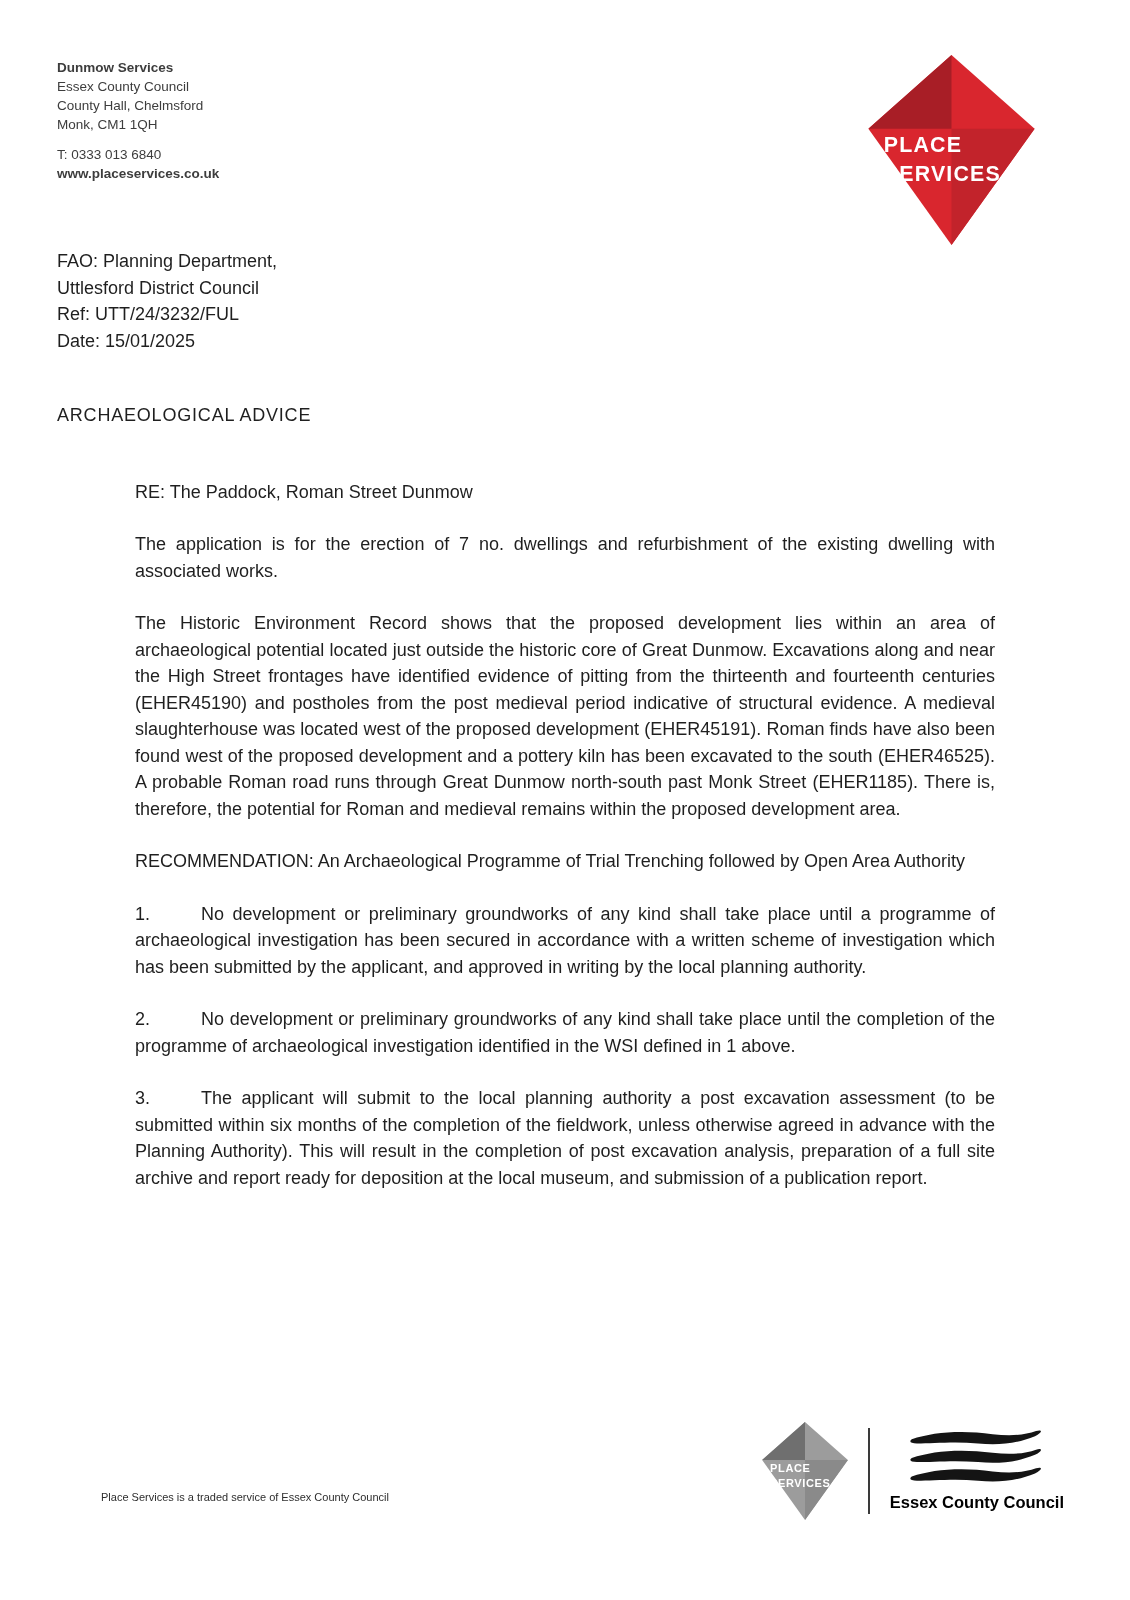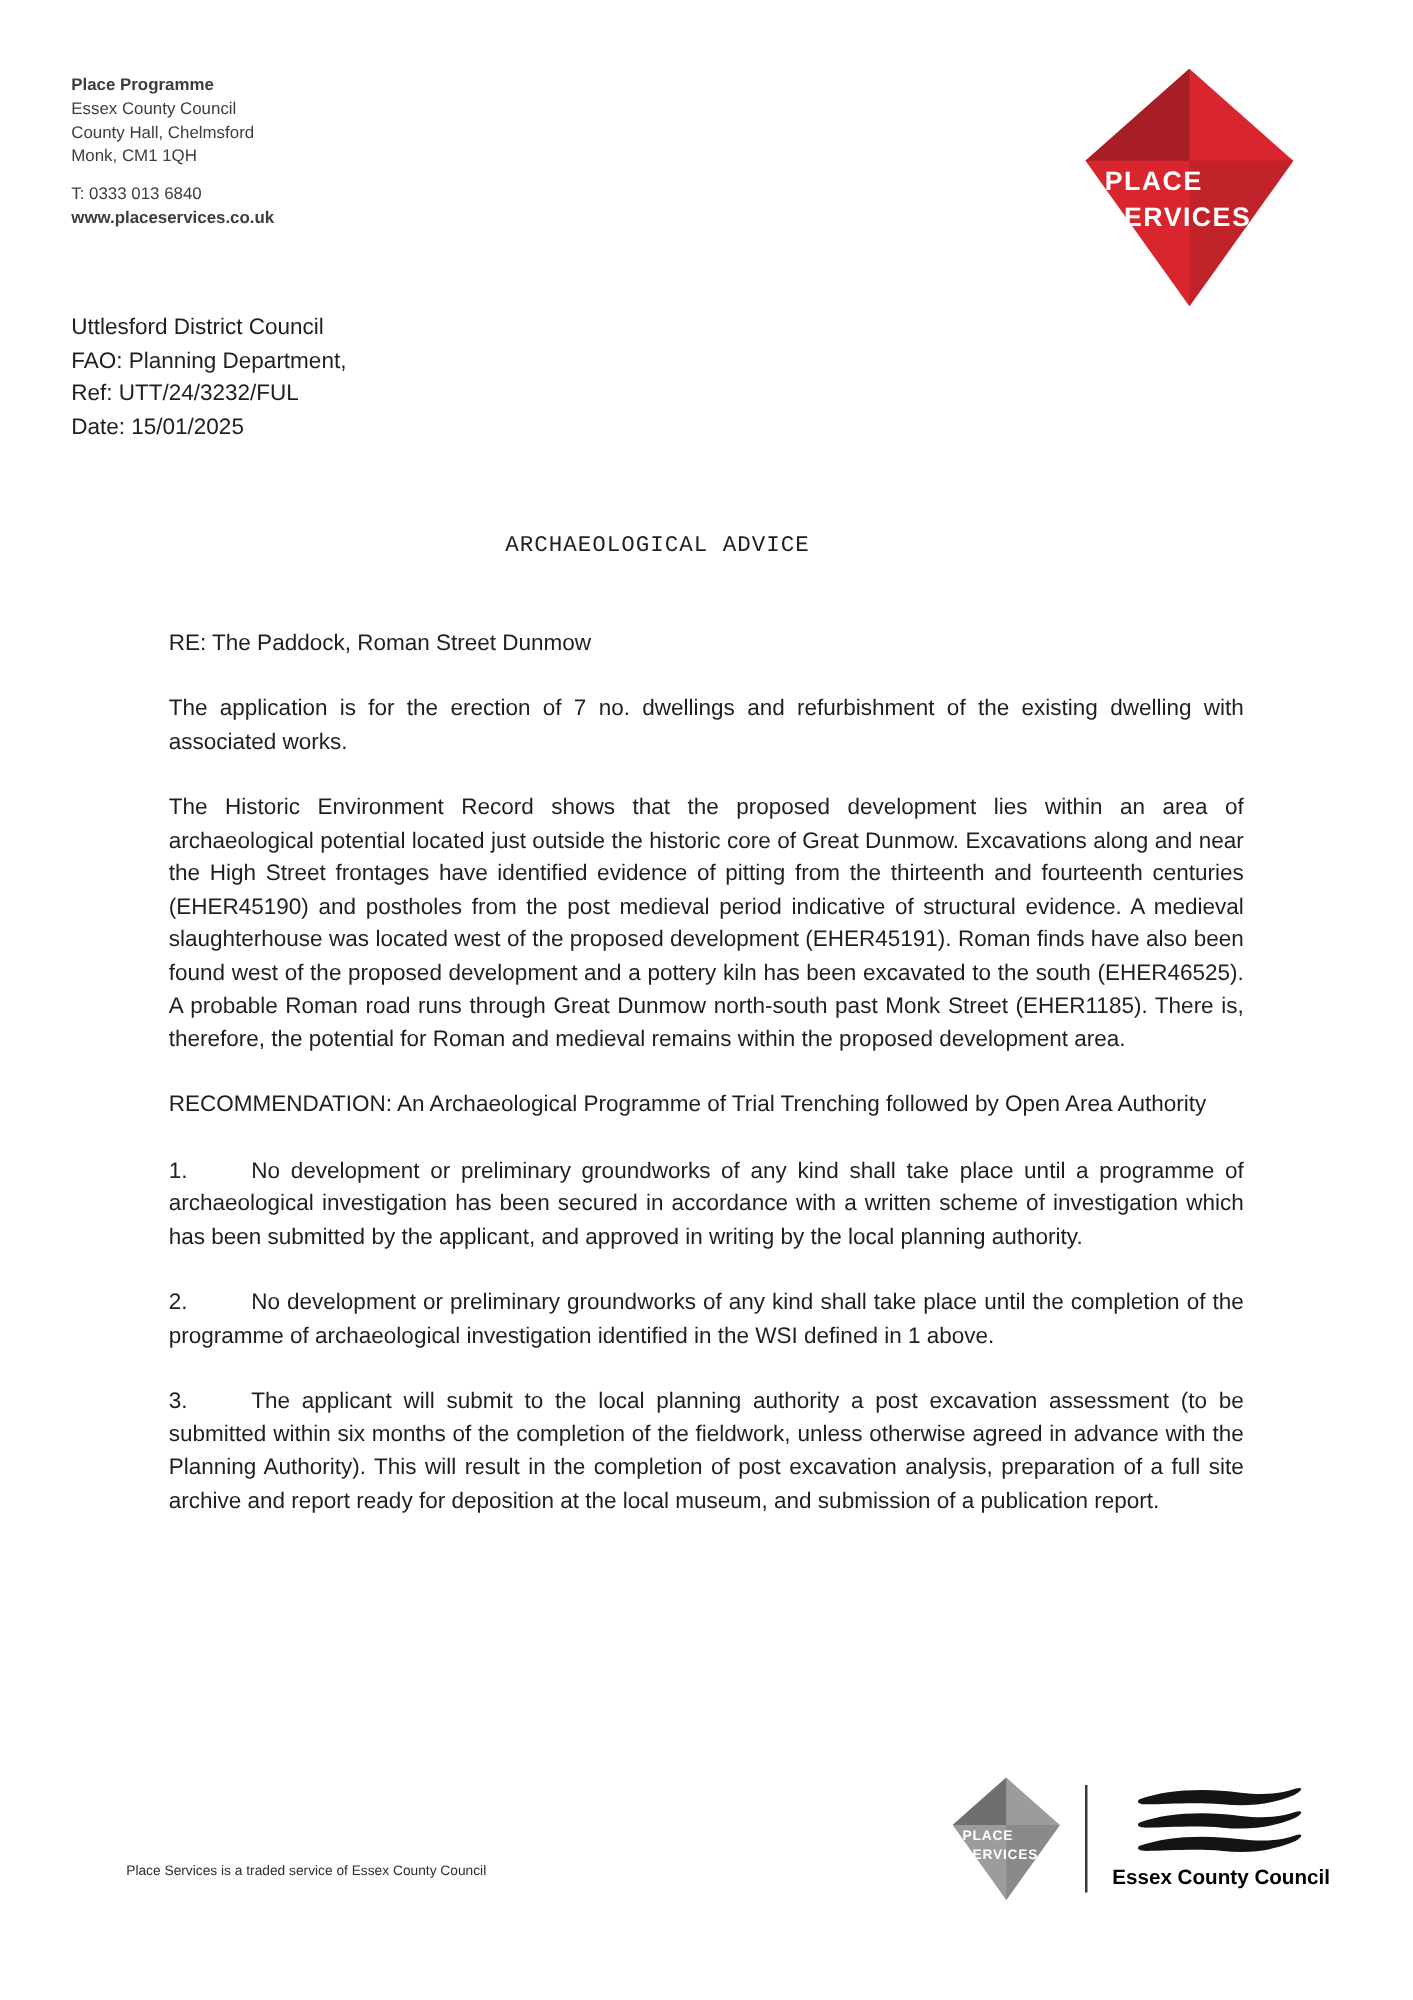--- a/index.html
+++ b/index.html
@@ -39,25 +39,23 @@
     position: absolute;
     left: 57px;
     top: 248px;
     width: 938px;
     font-size: 18px;
     line-height: 26.5px;
   }
   .fao div { white-space: nowrap; }
   .refdate { text-align: left; }
   .title {
-    text-align: center;
     letter-spacing: 0.8px;
-    margin-top: 70px;
+    margin-top: 48px;
     margin-bottom: 50px;
-    font-family: Liberation Mono, monospace;
   }
   .re-line { margin-left: 78px; margin-bottom: 26px; }
   .para {
     margin: 0 0 26px 78px;
     text-align: justify;
   }
   .para .num {
     display: inline-block;
     width: 66px;
   }
@@ -98,41 +96,41 @@
     margin-top: 5px;
     white-space: nowrap;
   }
 </style>
 </head>
 <body>
 
 <div class="page">
 
   <div class="header-left">
-    <div class="org">Place Programme</div>
+    <div class="org">Dunmow Services</div>
     <div>Essex County Council</div>
     <div>County Hall, Chelmsford</div>
     <div>Monk, CM1 1QH</div>
     <div class="phone">T: 0333 013 6840</div>
     <div class="website">www.placeservices.co.uk</div>
   </div>
 
   <svg class="logo-red" viewBox="0 0 140 160" aria-hidden="true">
     <polygon points="70,0 140,62 70,160 0,62" fill="#D9262E"></polygon>
     <polygon points="70,0 0,62 70,62" fill="#A81E26"></polygon>
     <polygon points="70,62 140,62 70,160" fill="#C2232B"></polygon>
     <text x="13" y="82" font-size="18" font-weight="bold" fill="#ffffff" letter-spacing="1" font-family="Liberation Sans, sans-serif">PLACE</text>
     <text x="13" y="106" font-size="18" font-weight="bold" fill="#ffffff" letter-spacing="1" font-family="Liberation Sans, sans-serif">SERVICES</text>
   </svg>
 
   <div class="letter">
 
     <div class="fao">
+      <div>FAO: Planning Department,</div>
       <div>Uttlesford District Council</div>
-      <div>FAO: Planning Department,</div>
     </div>
 
     <div class="refdate">
       <div>Ref: UTT/24/3232/FUL</div>
       <div>Date: 15/01/2025</div>
     </div>
 
     <div class="title">ARCHAEOLOGICAL ADVICE</div>
 
     <div class="re-line">RE: The Paddock, Roman Street Dunmow</div>

